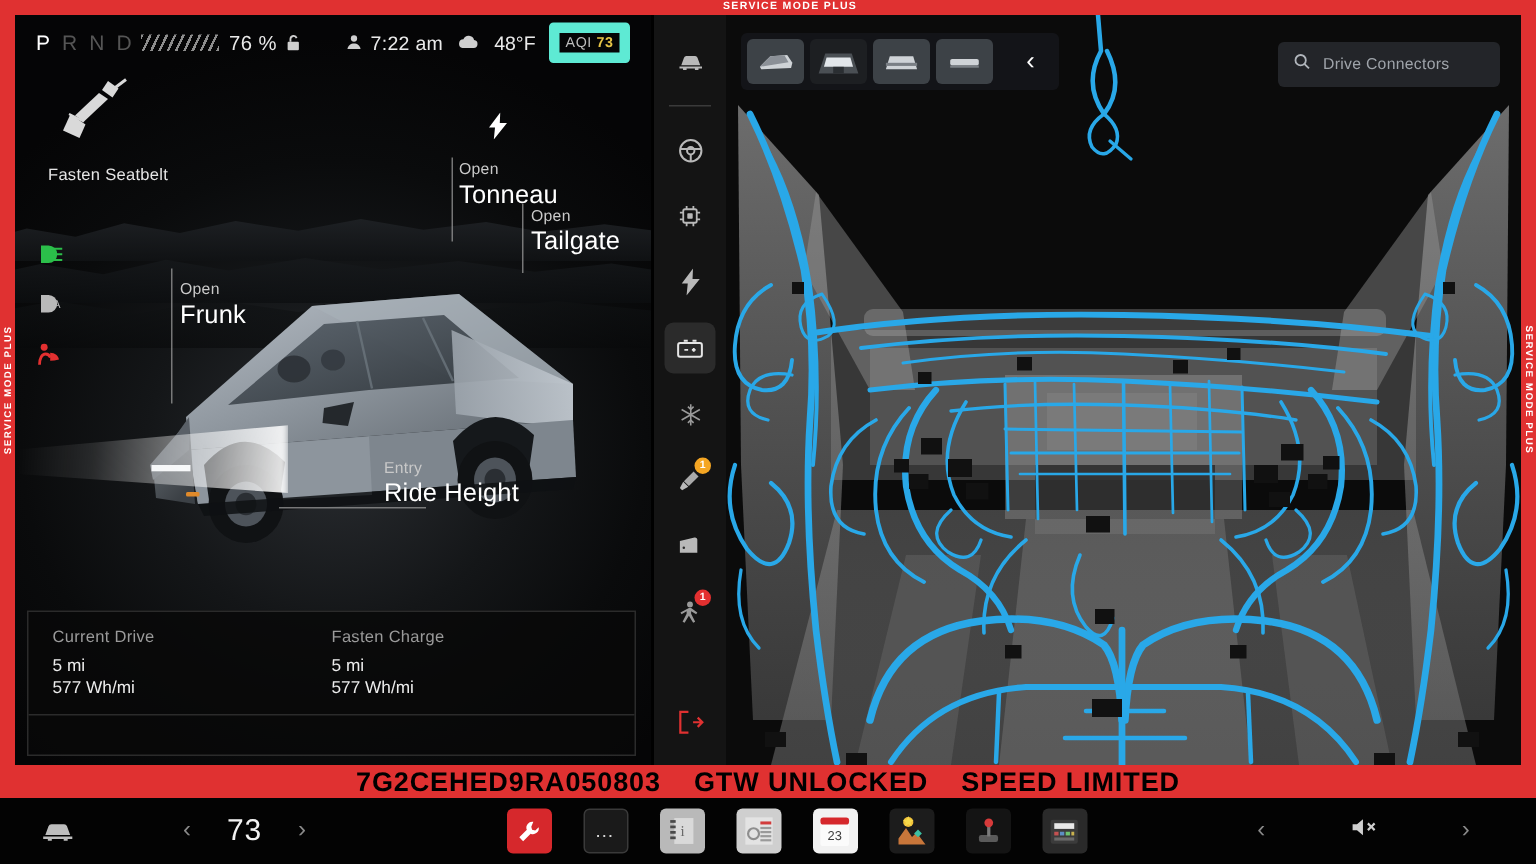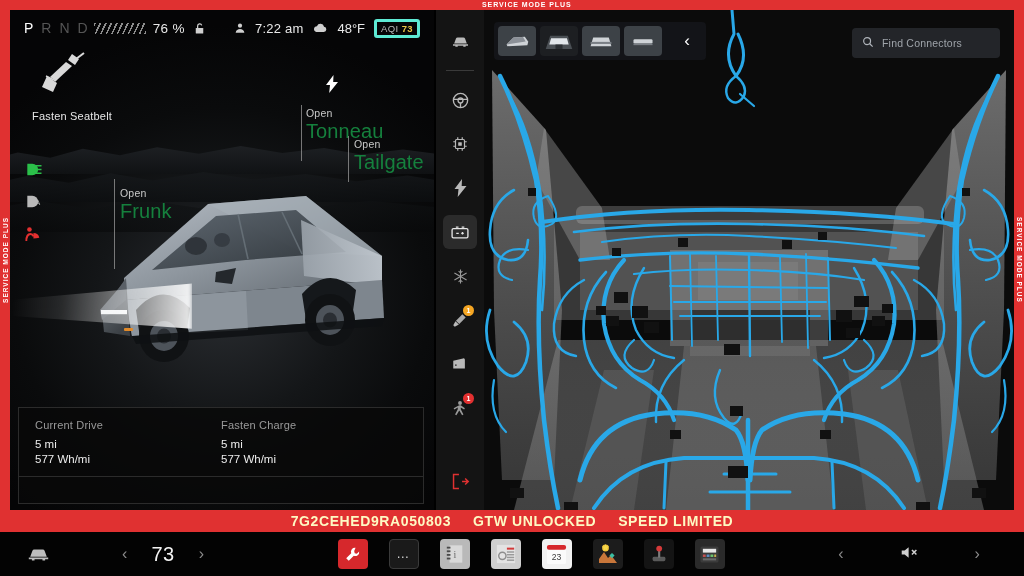--- a/index.html
+++ b/index.html
@@ -24,21 +24,21 @@
     position: absolute; left: 482px; top: 0px;
     font-size: 7px; letter-spacing: .9px; font-weight: 700;
     color: #fff; line-height: 10px;
   }
   .smp-bottom {
     position: absolute; left: 0; top: 510px; width: 1024px; height: 22px;
     background: #e03131; z-index: 60;
     display: flex; align-items: center; justify-content: center; gap: 22px;
   }
   .smp-bottom span {
-    color: #fef9c3; font-size: 14px; font-weight: 700; letter-spacing: .6px;
+    color: #000000; font-size: 18px; font-weight: 700; letter-spacing: .6px;
   }
   .smp-left, .smp-right {
     position: absolute; top: 10px; width: 10px; height: 500px;
     background: #e03131; z-index: 60;
     display: flex; align-items: center; justify-content: center;
   }
   .smp-left { left: 0; }
   .smp-right { left: 1014px; }
   .smp-left .v, .smp-right .v {
     writing-mode: vertical-rl;
@@ -91,21 +91,21 @@
   .hatch {
     width: 52px; height: 11px; margin: 0 7px 0 4px;
     background: repeating-linear-gradient(115deg, #8d8d8d 0 1.6px, transparent 1.6px 5px);
   }
   .soc { font-size: 13.5px; color: #e9e9e9; font-weight: 500; letter-spacing: .3px; }
   .status .mid { flex: 1; display: flex; align-items: center; justify-content: center; gap: 26px; }
   .status .right { display: flex; align-items: center; gap: 9px; }
   .clock { font-size: 13px; color: #e9e9e9; letter-spacing: .2px;}
   .temp { font-size: 13px; color: #e9e9e9; }
   .aqi {
-    border: 3px solid #5eead4; border-radius: 3px; padding: 1px 4px;
+    border: 7px solid #5eead4; border-radius: 3px; padding: 1px 4px;
     font-size: 9.5px; color: #bdbdbd; letter-spacing: .4px;
     display: flex; gap: 3px; align-items: center;
   }
   .aqi b { color: #e8c547; font-weight: 700; }
   .ico { fill: #cfcfcf; display: block; }
 
   
   .belt-warn { position: absolute; left: 22px; top: 42px; z-index: 6; }
   .belt-warn .lbl {
     margin-top: 8px; font-size: 11px; color: #e6e6e6; letter-spacing: .2px;
@@ -122,21 +122,21 @@
     background: linear-gradient(95deg, rgba(255,255,255,0) 0%, rgba(255,255,255,.10) 28%, rgba(255,255,255,.55) 72%, rgba(255,255,255,.92) 100%);
     -webkit-clip-path: polygon(0 34%, 100% 6%, 100% 84%, 0 62%);
     clip-path: polygon(0 34%, 100% 6%, 100% 84%, 0 62%);
     filter: blur(2px);
   }
   .bolt-badge { position: absolute; left: 316px; top: 65px; z-index: 6; }
 
   
   .callout { position: absolute; z-index: 7; }
   .callout .sub { font-size: 10.5px; color: #c9c9c9; letter-spacing: .2px; }
-  .callout .main { font-size: 20px; color: #15803d; letter-spacing: .1px; margin-top: 1px; }
+  .callout .main { font-size: 17px; color: #ffffff; letter-spacing: .1px; margin-top: 1px; }
   .callout .leader-v {
     position: absolute; width: 1px; background: #9a9a9a; opacity: .75;
   }
   .callout .leader-h {
     position: absolute; height: 1px; background: #9a9a9a; opacity: .75;
   }
 
   
   .trip {
     position: absolute; left: 8px; bottom: 6px; width: 406px; height: 97px;
@@ -411,20 +411,25 @@
       <div class="main">Tonneau</div>
       <div class="leader-v" style="left:-5px; top:-2px; height:56px;"></div>
     </div>
 
     <div class="callout" style="left:344px; top:128px;">
       <div class="sub">Open</div>
       <div class="main">Tailgate</div>
       <div class="leader-v" style="left:-6px; top:-2px; height:46px;"></div>
     </div>
 
+    <div class="callout" style="left:246px; top:296px;">
+      <div class="sub">Entry</div>
+      <div class="main">Ride Height</div>
+      <div class="leader-h" style="left:-70px; top:32px; width:98px;"></div>
+    </div>
 
     <div class="trip">
       <div class="cols">
         <div class="col">
           <div class="hdr">Current Drive</div>
           <div class="val">5 mi</div>
           <div class="val">577 Wh/mi</div>
         </div>
         <div class="col">
           <div class="hdr">Fasten Charge</div>
@@ -663,21 +668,21 @@
       <div class="collapse-btn">‹</div>
     </div>
 
     <div class="svc-search">
       <span>
         <svg width="12" height="12" viewBox="0 0 16 16" fill="none" stroke="#b0b5bb" stroke-width="1.6">
             <circle cx="6.8" cy="6.8" r="4.6"></circle>
             <path d="M10.3 10.3 L14.2 14.2"></path>
           </svg>
       </span>
-      <span class="ph">Find Connectors</span>
+      <span class="ph">Drive Connectors</span>
     </div>
   </div>
 
   <div class="taskbar">
     <div class="tb-car">
       <svg width="23" height="15" viewBox="0 0 26 17" fill="#bdbdbd">
           <path d="M2 12h22v2h-3.5v1.3h-3V14H8.5v1.3h-3V14H2z"></path>
           <path d="M3.6 11 6 4.4A2.4 2.4 0 018.3 2.8h9.4A2.4 2.4 0 0120 4.4L22.4 11z"></path>
         </svg>
     </div>

